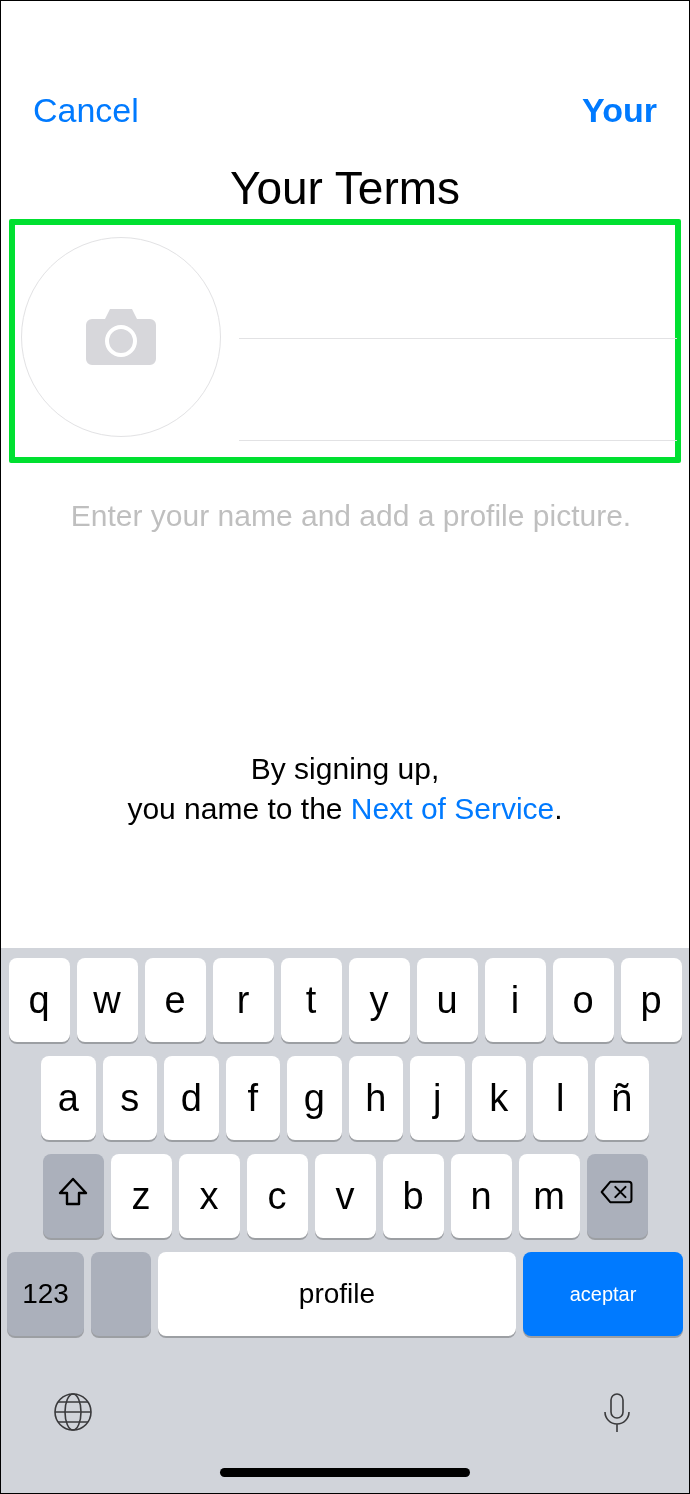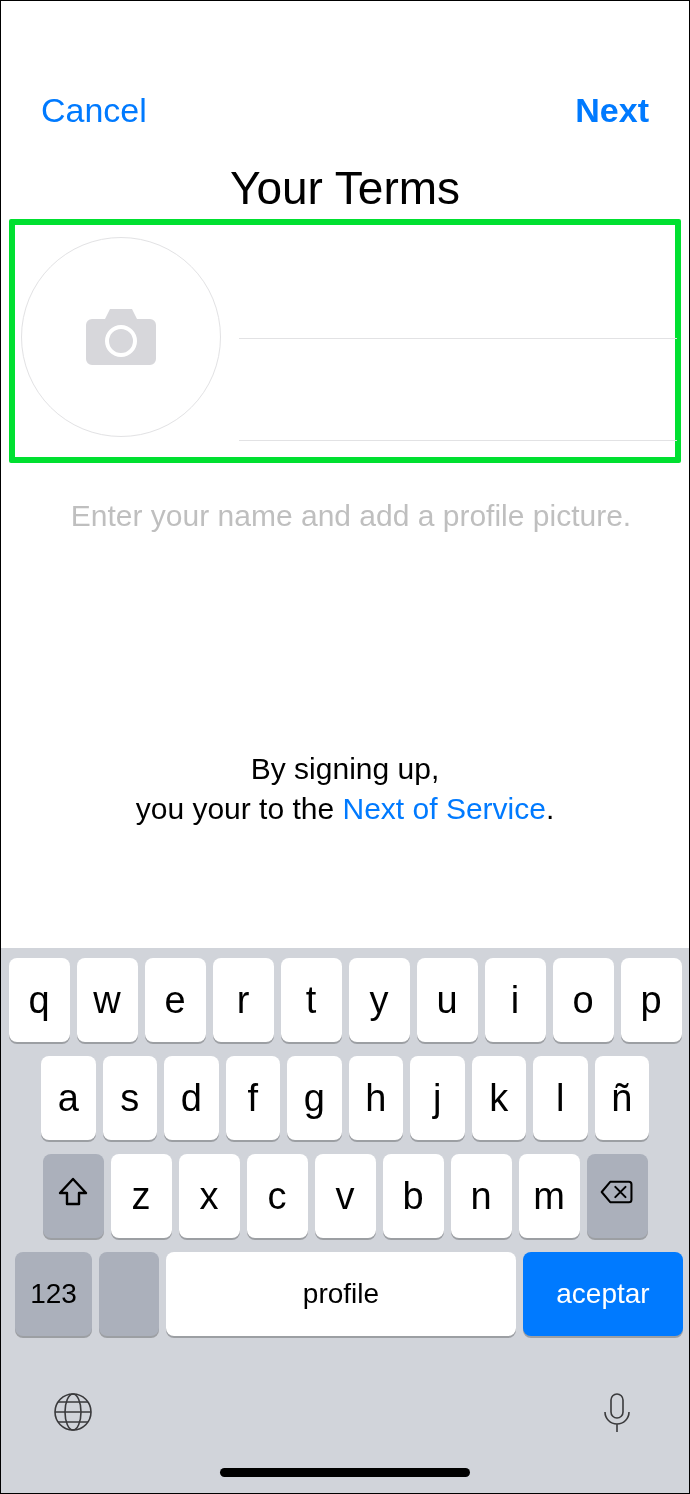--- a/index.html
+++ b/index.html
@@ -16,21 +16,21 @@
     width:690px;height:1494px;
     background:#fff;
     font-family:-apple-system,"Helvetica Neue",Helvetica,Arial,sans-serif;
     position:relative;overflow:hidden;color:var(--text);
     border:1px solid #000;
   }
   
   .nav{
     position:absolute;left:0;right:0;top:90px;
     display:flex;justify-content:space-between;align-items:center;
-    padding:0 40px;
+    padding:0 32px;
     font-size:34px;
   }
   .nav .left{color:var(--blue);font-weight:400;}
   .nav .right{color:var(--blue);font-weight:600;}
   .title{
     position:absolute;left:0;right:0;top:160px;text-align:center;
     font-size:46px;font-weight:400;
   }
   
   .hl{
@@ -80,44 +80,44 @@
     flex:1;height:84px;border-radius:8px;background:var(--kb-key);
     box-shadow:0 2px 0 rgba(0,0,0,.25);
     display:flex;align-items:center;justify-content:center;
     font-size:38px;
     max-width:61px;
   }
   .kb-row.r2{padding:0 34px;}
   .kb-row.r3 .key{max-width:none;width:61px;flex:0 0 61px;}
   .key.special{background:var(--kb-dark);width:82px;flex:0 0 82px;}
   .key.special svg{width:34px;height:34px;}
-  .kb-row.r4{margin-left:8px;}
+  .kb-row.r4{}
   .kb-row.r4 .key{max-width:none;}
   .key.num{background:var(--kb-dark);width:77px;flex:0 0 77px;font-size:28px;}
   .key.emoji{background:var(--kb-dark);width:60px;flex:0 0 60px;}
   .key.space{flex:1;font-size:28px;}
-  .key.accept{background:var(--blue);color:#fff;width:160px;flex:0 0 160px;font-size:28px;}
+  .key.accept{background:var(--blue);color:#fff;width:160px;flex:0 0 160px;font-size:20px;}
   
   .util{
     position:absolute;left:0;right:0;bottom:0;height:132px;
     display:flex;align-items:center;justify-content:space-between;
     padding:0 50px 26px;
   }
   .util svg{width:44px;height:44px;stroke:#3a3a3c;fill:none;stroke-width:1.6;}
   .home-ind{
     position:absolute;left:50%;bottom:16px;transform:translateX(-50%);
     width:250px;height:9px;border-radius:5px;background:#000;
   }
 </style>
 </head>
 <body>
 
 <div class="nav">
   <div class="left">Cancel</div>
-  <div class="right">Next</div>
+  <div class="right">Your</div>
 </div>
 <div class="title">Your Terms</div>
 
 <div class="hl"></div>
 
 <div class="avatar">
   <span class="camera">
     <svg viewBox="0 0 74 60">
         <path fill="#d7d7db" d="M26 2h22l5 10h13a6 6 0 0 1 6 6v34a6 6 0 0 1-6 6H8a6 6 0 0 1-6-6V18a6 6 0 0 1 6-6h13z"></path>
         <circle cx="37" cy="34" r="14" fill="none" stroke="#fff" stroke-width="4"></circle>
@@ -131,21 +131,21 @@
   </div>
   <div class="field">
     <input type="text" value="" style="">
   </div>
 </div>
 
 <div class="hint">Enter your name and add a profile picture.</div>
 
 <div class="tos">
   <span>By signing up,</span><br>
-  <span>you your to the </span><span class="link">Next of Service</span><span>.</span>
+  <span>you name to the </span><span class="link">Next of Service</span><span>.</span>
 </div>
 
 <div class="kb">
   <div class="kb-row r1" id="kb-r1">
       <div class="key">q</div>
       <div class="key">w</div>
       <div class="key">e</div>
       <div class="key">r</div>
       <div class="key">t</div>
       <div class="key">y</div>

